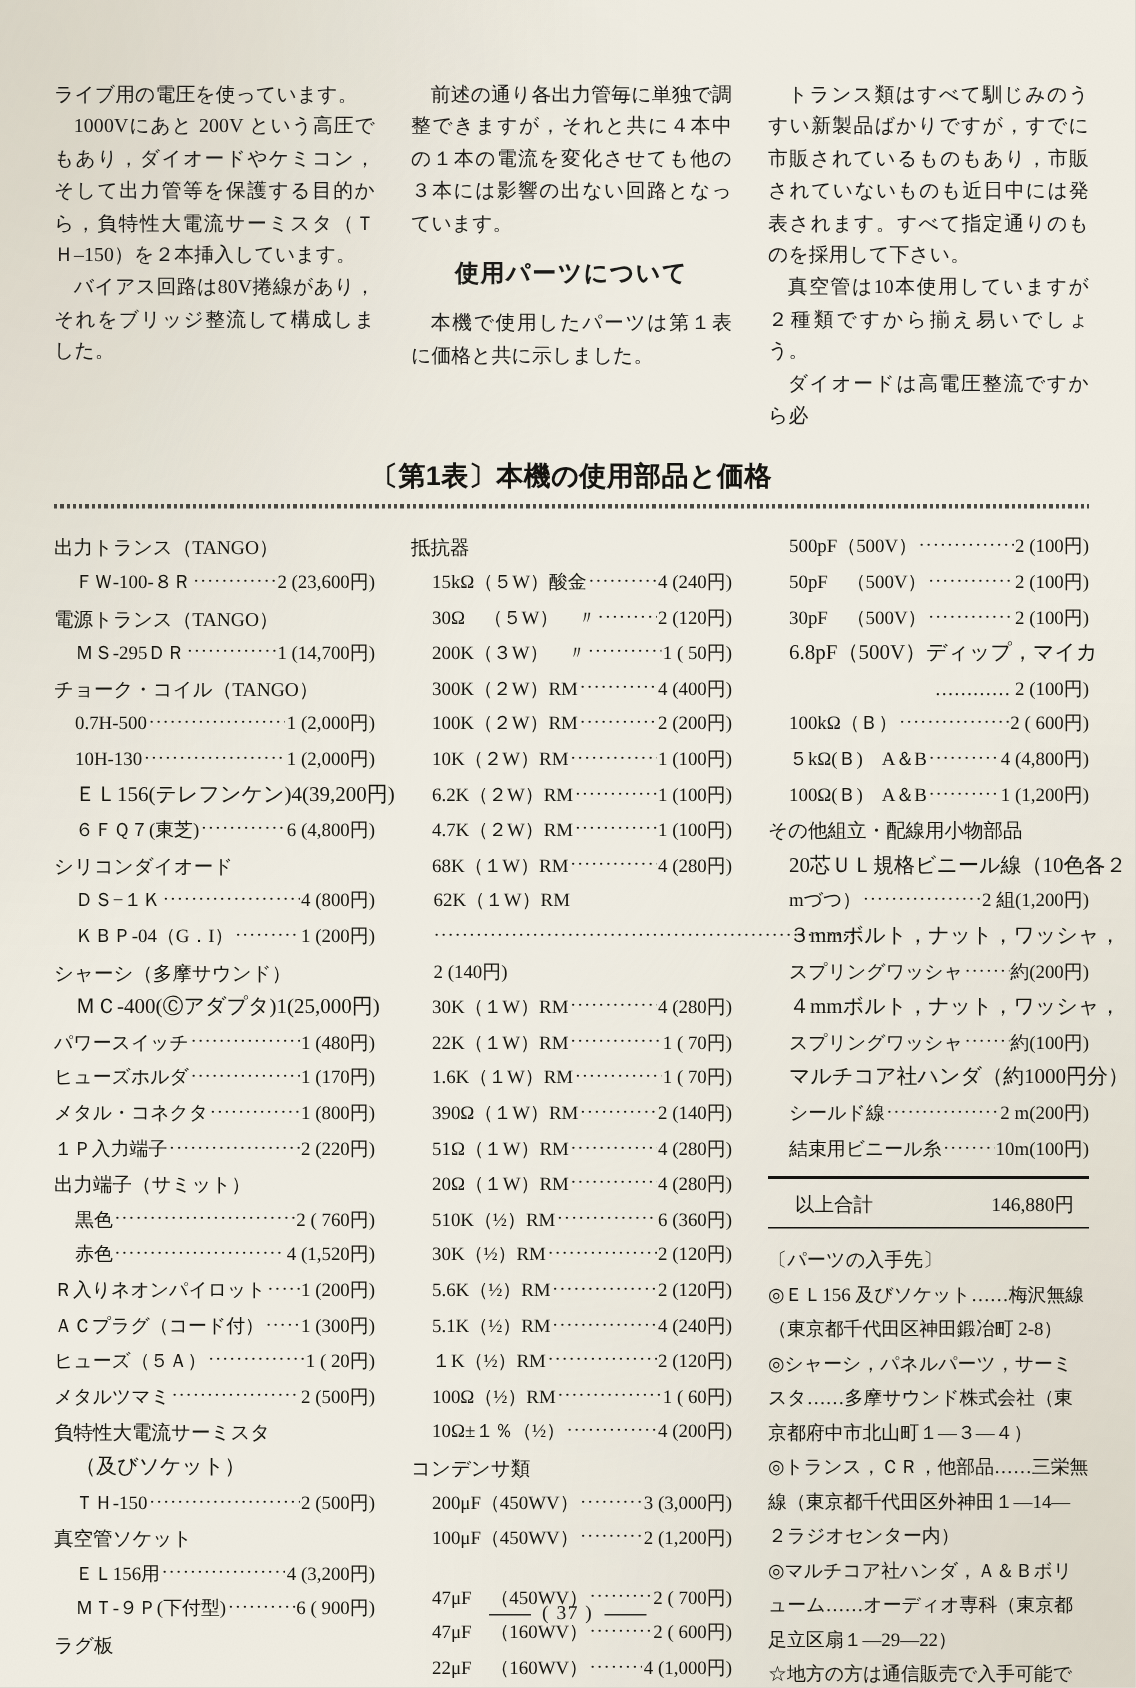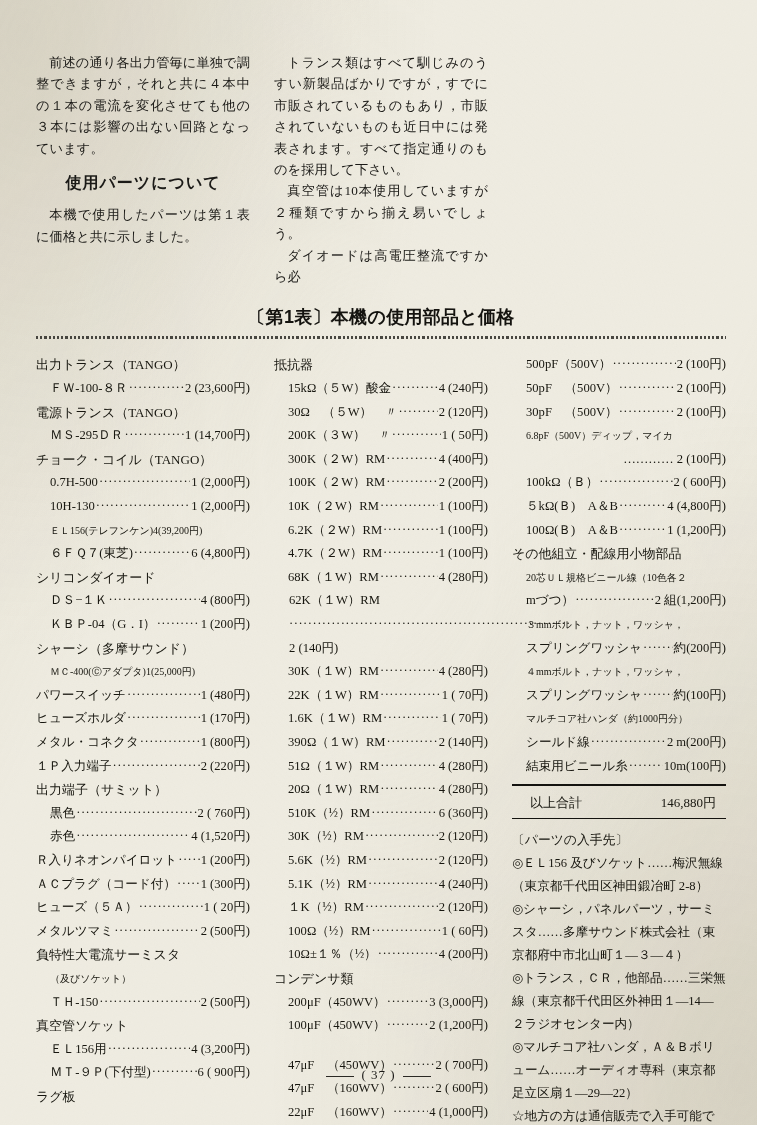--- a/index.html
+++ b/index.html
@@ -116,21 +116,21 @@
     flex: 1 1 auto;
     overflow: hidden;
     margin: 0 1px;
     font-size: 12.6px;
     letter-spacing: .5px;
     color: #17160f;
     transform: translateY(-1px);
   }
   .row .qty { flex: 0 0 auto; text-align: right; }
   .row-plain {
-    font-size: 10px;
+    font-size: 14px;
     line-height: 23.6px;
     white-space: nowrap;
   }
   .row-right {
     font-size: 12.6px;
     line-height: 23.6px;
     text-align: right;
     white-space: nowrap;
   }
 
@@ -193,20 +193,25 @@
           <feFuncA type="linear" slope="0.22"></feFuncA>
         </feComponentTransfer>
     </filter>
     <rect width="757" height="1125" filter="url(#grain)" opacity="0.55"></rect>
   </svg>
 
   <div class="content">
 
     <div class="prose-cols">
 
+      <div class="prose-col">
+        <p>ライブ用の電圧を使っています。</p>
+        <p class="indent">1000Vにあと 200V という高圧でもあり，ダイオードやケミコン，そして出力管等を保護する目的から，負特性大電流サーミスタ（ＴＨ–150）を２本挿入しています。</p>
+        <p class="indent">バイアス回路は80V捲線があり，それをブリッジ整流して構成しました。</p>
+      </div>
 
       <div class="prose-col">
         <p class="indent">前述の通り各出力管毎に単独で調整できますが，それと共に４本中の１本の電流を変化させても他の３本には影響の出ない回路となっています。</p>
         <div class="sec-head">使用パーツについて</div>
         <p class="indent">本機で使用したパーツは第１表に価格と共に示しました。</p>
       </div>
 
       <div class="prose-col">
         <p class="indent">トランス類はすべて馴じみのうすい新製品ばかりですが，すでに市販されているものもあり，市販されていないものも近日中には発表されます。すべて指定通りのものを採用して下さい。</p>
         <p class="indent">真空管は10本使用していますが２種類ですから揃え易いでしょう。</p>

